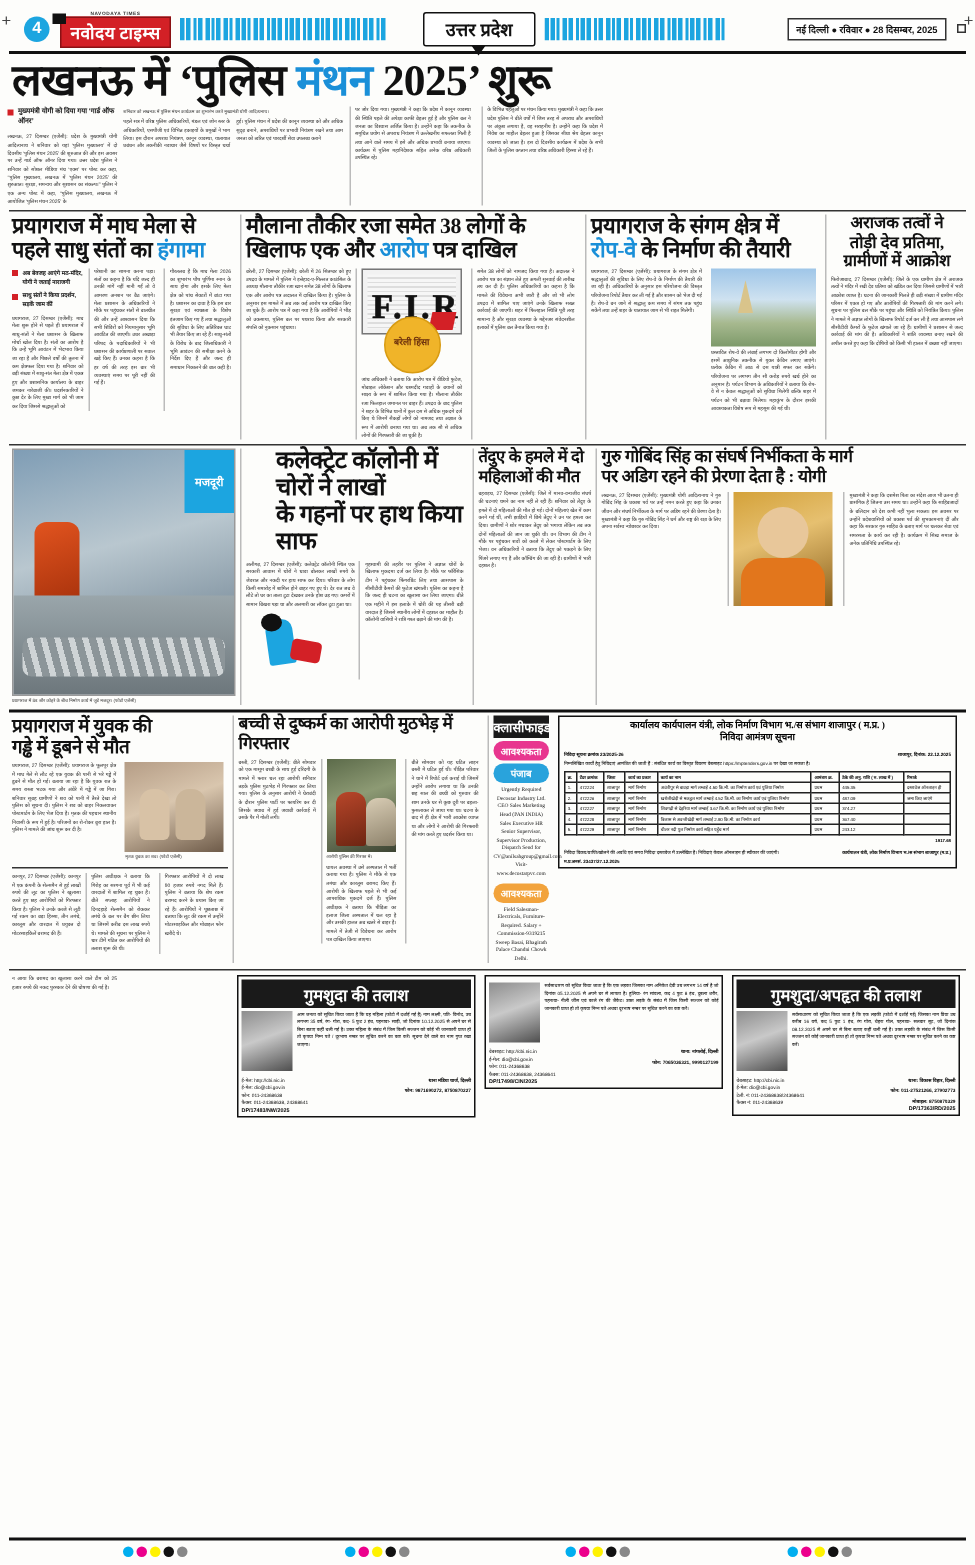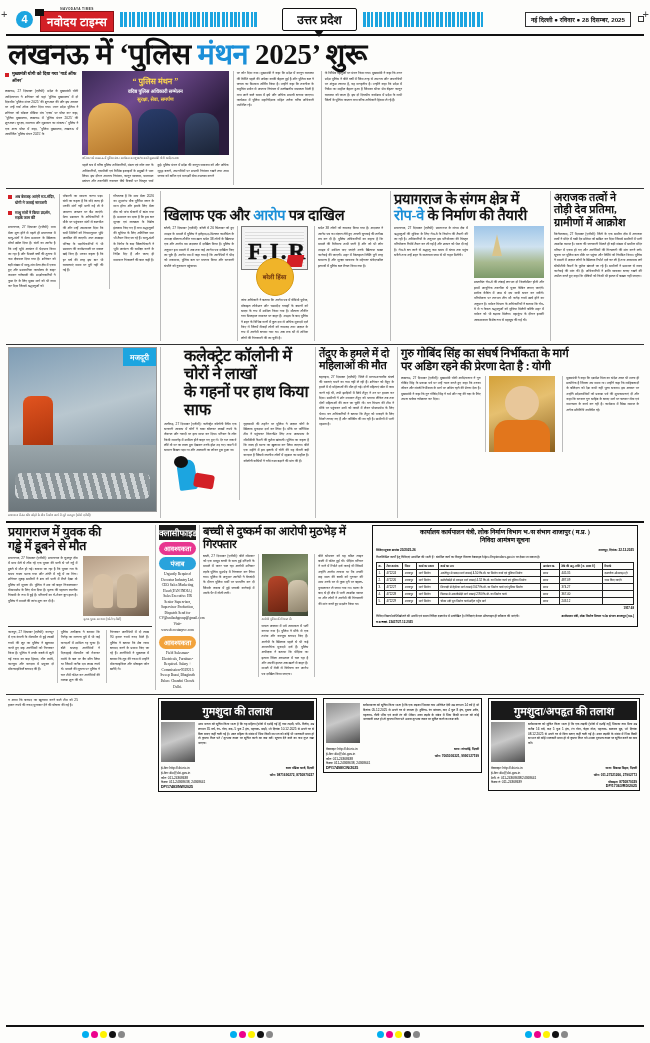--- a/index.html
+++ b/index.html
@@ -50,37 +50,37 @@
   h1.lead {
     font-size:29px; font-weight:bold; color:#111; letter-spacing:-.4px;
     line-height:1.05; padding:3px 6px 2px 8px; font-family:"Liberation Serif", serif;
   }
   h1.lead .hl { color:#1a8fd8; }
   h2.hd {
     font-size:14.5px; font-weight:bold; line-height:1.12; color:#111;
     font-family:"Liberation Serif", serif; letter-spacing:-.2px;
   }
   h2.hd .hl { color:#1a8fd8; }
-  h3.hd-sm { font-size:11px; font-weight:bold; line-height:1.15; color:#111; font-family:"Liberation Serif", serif; }
+  h3.hd-sm { font-size:11px; font-weight:bold; line-height:1.15; color:#111; font-family:"Liberation Serif", serif; text-align:center; }
   .body-txt {
     font-size:3.3px; line-height:1.62; color:#2a2a2a; text-align:justify;
     column-gap:4px; hyphens:auto; word-break:break-word;
   }
   .bullets { font-size:4.6px; font-weight:bold; color:#111; line-height:1.5; }
   .bullets div { position:relative; padding-left:7px; margin-bottom:4px; }
   .bullets div:before{ content:""; position:absolute; left:0; top:1.5px; width:4px;height:4px;background:#d32026; }
   .photo { background:#cfd6d9; position:relative; overflow:hidden; }
   .cap { font-size:3px; color:#333; line-height:1.35; padding:1px 0; }
   .redtag {
     position:absolute; background:#d32026; color:#fff; font-size:7.5px; font-weight:bold;
     padding:2px 7px; letter-spacing:.2px;
   }
   .bluetag {
     position:absolute; background:#1ca5e0; color:#fff; font-size:7.5px; font-weight:bold;
-    padding:4px 7px;
+    padding:16px 7px;
   }
   .rule-h { border-top:0.7px solid #333; }
   .rule-thick { border-top:2px solid #111; }
 
   
   .sect { display:flex; }
   .c { padding:0 3px; }
 
   
   .top-wrap { display:flex; padding:0 5px; gap:4px; }
@@ -243,68 +243,64 @@
       <div style="display:flex; gap:4px;">
 
         <div style="width:74px;">
           <div class="bullets">
             <div>मुख्यमंत्री योगी को दिया गया ‘गार्ड ऑफ ऑनर’</div>
           </div>
           <div class="body-txt" style="margin-top:3px;">लखनऊ, 27 दिसम्बर (एजेंसी): प्रदेश के मुख्यमंत्री योगी आदित्यनाथ ने शनिवार को यहां ‘पुलिस मुख्यालय’ में दो दिवसीय ‘पुलिस मंथन 2025’ की शुरुआत की और इस अवसर पर उन्हें गार्ड ऑफ ऑनर दिया गया। उत्तर प्रदेश पुलिस ने शनिवार को सोशल मीडिया मंच ‘एक्स’ पर पोस्ट कर कहा, ‘‘पुलिस मुख्यालय, लखनऊ में ‘पुलिस मंथन 2025’ की शुरुआत। सुरक्षा, समन्वय और सुशासन का संकल्प।’’ पुलिस ने एक अन्य पोस्ट में कहा, ‘‘पुलिस मुख्यालय, लखनऊ में आयोजित ‘पुलिस मंथन 2025’ के</div>
         </div>
 
         <div style="width:148px;">
-          <div class="photo ph1" style="height:84px;">
-            <div style="position:absolute;left:0;right:0;top:4px;text-align:center;color:#ffd84d;font-size:8px;font-weight:bold;font-family:'Liberation Serif',serif;">“ पुलिस  मंथन ”</div>
-            <div style="position:absolute;left:0;right:0;top:17px;text-align:center;color:#fff;font-size:5px;font-weight:bold;">वरिष्ठ पुलिस अधिकारी सम्मेलन</div>
-            <div style="position:absolute;left:0;right:0;top:25px;text-align:center;color:#ffd84d;font-size:5px;font-weight:bold;">सुरक्षा, सेवा, समर्पण</div>
-            <div style="position:absolute;left:6px;bottom:0;width:44px;height:52px;background:linear-gradient(160deg,#e8b35e,#b5762a);border-radius:18px 18px 0 0;"></div>
-            <div style="position:absolute;left:56px;bottom:0;width:40px;height:46px;background:linear-gradient(160deg,#2a3d6b,#16233f);border-radius:16px 16px 0 0;"></div>
-            <div style="position:absolute;right:10px;bottom:0;width:34px;height:42px;background:linear-gradient(160deg,#3a4a6b,#1a2336);border-radius:14px 14px 0 0;"></div>
-          </div>
           <div class="cap">शनिवार को लखनऊ में पुलिस मंथन कार्यक्रम का शुभारंभ करते मुख्यमंत्री योगी आदित्यनाथ।</div>
           <div class="body-txt" style="column-count:2;margin-top:2px;">पहले सत्र में वरिष्ठ पुलिस अधिकारियों, मंडल एवं जोन स्तर के अधिकारियों, एसपीजी एवं विभिन्न इकाइयों के प्रमुखों ने भाग लिया। इस दौरान अपराध नियंत्रण, कानून व्यवस्था, यातायात प्रबंधन और तकनीकी नवाचार जैसे विषयों पर विस्तृत चर्चा हुई। पुलिस मंथन में प्रदेश की कानून व्यवस्था को और अधिक सुदृढ़ बनाने, अपराधियों पर प्रभावी नियंत्रण रखने तथा आम जनता को त्वरित एवं पारदर्शी सेवा उपलब्ध कराने</div>
         </div>
 
         <div style="width:85px;" class="col-rule c">
           <div class="body-txt">पर जोर दिया गया। मुख्यमंत्री ने कहा कि प्रदेश में कानून व्यवस्था की स्थिति पहले की अपेक्षा काफी बेहतर हुई है और पुलिस बल ने जनता का विश्वास अर्जित किया है। उन्होंने कहा कि तकनीक के समुचित प्रयोग से अपराध नियंत्रण में उल्लेखनीय सफलता मिली है तथा आने वाले समय में इसे और अधिक प्रभावी बनाया जाएगा। कार्यक्रम में पुलिस महानिदेशक सहित अनेक वरिष्ठ अधिकारी उपस्थित रहे।</div>
         </div>
         <div style="width:85px;" class="col-rule c">
           <div class="body-txt">के विभिन्न पहलुओं पर मंथन किया गया। मुख्यमंत्री ने कहा कि उत्तर प्रदेश पुलिस ने बीते वर्षों में जिस तरह से अपराध और अपराधियों पर अंकुश लगाया है, वह सराहनीय है। उन्होंने कहा कि प्रदेश में निवेश का माहौल बेहतर हुआ है जिसका सीधा श्रेय बेहतर कानून व्यवस्था को जाता है। इस दो दिवसीय कार्यक्रम में प्रदेश के सभी जिलों के पुलिस कप्तान तथा वरिष्ठ अधिकारी हिस्सा ले रहे हैं।</div>
         </div>
       </div>
     </div>
 
   </div>
 
   <div class="rule-h" style="margin:3px 6px 2px;"></div>
 
   <div class="sect" style="padding:0 5px;">
 
     <div style="width:155px;" class="c">
+      <h2 class="hd">
+        <span>प्रयागराज में माघ मेला से</span><br>
+        <span>पहले साधु संतों का </span><span class="hl">हंगामा</span>
+      </h2>
       <div style="display:flex;gap:3px;margin-top:3px;">
         <div style="width:48px;">
           <div class="bullets" style="font-size:3.9px;">
             <div>अब बेवजह आएंगे मठ-मंदिर, योगी ने जताई नाराजगी</div>
             <div>साधु संतों ने किया प्रदर्शन, सड़कें जाम कीं</div>
           </div>
           <div class="body-txt" style="margin-top:2px;">प्रयागराज, 27 दिसम्बर (एजेंसी): माघ मेला शुरू होने से पहले ही प्रयागराज में साधु-संतों ने मेला प्रशासन के खिलाफ मोर्चा खोल दिया है। संतों का आरोप है कि उन्हें भूमि आवंटन में भेदभाव किया जा रहा है और पिछले वर्षों की तुलना में कम क्षेत्रफल दिया गया है। शनिवार को बड़ी संख्या में साधु-संत मेला क्षेत्र में एकत्र हुए और प्रशासनिक कार्यालय के बाहर जमकर नारेबाजी की। प्रदर्शनकारियों ने कुछ देर के लिए मुख्य मार्ग को भी जाम कर दिया जिससे श्रद्धालुओं को</div>
         </div>
         <div style="width:48px;" class="col-rule c">
           <div class="body-txt">परेशानी का सामना करना पड़ा। संतों का कहना है कि यदि जल्द ही उनकी मांगें नहीं मानी गईं तो वे आमरण अनशन पर बैठ जाएंगे। मेला प्रशासन के अधिकारियों ने मौके पर पहुंचकर संतों से बातचीत की और उन्हें आश्वासन दिया कि सभी शिविरों को नियमानुसार भूमि आवंटित की जाएगी। उधर अखाड़ा परिषद के पदाधिकारियों ने भी प्रशासन की कार्यप्रणाली पर सवाल खड़े किए हैं। उनका कहना है कि हर वर्ष की तरह इस बार भी व्यवस्थाएं समय पर पूरी नहीं की गई हैं।</div>
         </div>
         <div style="width:48px;" class="col-rule c">
           <div class="body-txt">गौरतलब है कि माघ मेला 2026 का शुभारंभ पौष पूर्णिमा स्नान के साथ होगा और इसके लिए मेला क्षेत्र को पांच सेक्टरों में बांटा गया है। प्रशासन का दावा है कि इस बार सुरक्षा एवं स्वच्छता के विशेष इंतजाम किए गए हैं तथा श्रद्धालुओं की सुविधा के लिए अतिरिक्त घाट भी तैयार किए जा रहे हैं। साधु-संतों के विरोध के बाद जिलाधिकारी ने भूमि आवंटन की समीक्षा करने के निर्देश दिए हैं और जल्द ही समाधान निकालने की बात कही है।</div>
         </div>
       </div>
     </div>
 
     <div style="width:230px;" class="c col-rule">
       <h2 class="hd">
-        <br>
+        <span>मौलाना तौकीर रजा समेत 38 लोगों के</span><br>
         <span>खिलाफ एक और </span><span class="hl">आरोप</span><span> पत्र दाखिल</span>
       </h2>
       <div style="display:flex;gap:3px;margin-top:3px;">
         <div style="width:70px;">
           <div class="body-txt">बरेली, 27 दिसम्बर (एजेंसी): बरेली में 26 सितम्बर को हुए उपद्रव के मामले में पुलिस ने इत्तेहाद-ए-मिल्लत काउंसिल के अध्यक्ष मौलाना तौकीर रजा खान समेत 38 लोगों के खिलाफ एक और आरोप पत्र अदालत में दाखिल किया है। पुलिस के अनुसार इस मामले में अब तक कई आरोप पत्र दाखिल किए जा चुके हैं। आरोप पत्र में कहा गया है कि आरोपियों ने भीड़ को उकसाया, पुलिस बल पर पथराव किया और सरकारी संपत्ति को नुकसान पहुंचाया।</div>
         </div>
         <div style="width:74px;" class="col-rule c">
           <div style="border:0.8px solid #777;background:#f2f2f2;height:44px;position:relative;overflow:hidden;">
             <div style="position:absolute;inset:3px;background:repeating-linear-gradient(0deg,#ddd 0 1px,#f6f6f6 1px 3px);"></div>
             <div class="fir" style="position:absolute;left:6px;top:12px;">F.I.R.</div>
@@ -443,47 +439,47 @@
           </div>
         <div style="width:48px;" class="col-rule c">
             <div class="body-txt">पुलिस अधीक्षक ने बताया कि गिरोह का सरगना पूर्व में भी कई वारदातों में शामिल रह चुका है। बीते सप्ताह आरोपियों ने दिनदहाड़े सेल्समैन को रोककर तमंचे के बल पर बैग छीन लिया था जिसमें करीब दस लाख रुपये थे। मामले की सूचना पर पुलिस ने चार टीमें गठित कर आरोपियों की तलाश शुरू की थी।</div>
           </div>
         <div style="width:48px;" class="col-rule c">
             <div class="body-txt">गिरफ्तार आरोपियों में दो लाख 90 हजार रुपये नगद मिले हैं। पुलिस ने बताया कि शेष रकम बरामद करने के प्रयास किए जा रहे हैं। आरोपियों ने पूछताछ में बताया कि लूट की रकम से उन्होंने मोटरसाइकिल और मोबाइल फोन खरीदे थे।</div>
           </div>
       </div>
     </div>
 
+    <div style="width:170px;" class="c col-rule">
+      <h2 class="hd" style="font-size:11.5px;">बच्ची से दुष्कर्म का आरोपी मुठभेड़ में गिरफ्तार</h2>
+      <div style="display:flex;gap:3px;margin-top:3px;">
+        <div style="width:53px;">
+          <div class="body-txt">बस्ती, 27 दिसम्बर (एजेंसी): बीते सोमवार को एक मासूम बच्ची के साथ हुई दरिंदगी के मामले में फरार चल रहा आरोपी शनिवार तड़के पुलिस मुठभेड़ में गिरफ्तार कर लिया गया। पुलिस के अनुसार आरोपी ने घेराबंदी के दौरान पुलिस पार्टी पर फायरिंग कर दी जिसके जवाब में हुई जवाबी कार्रवाई में उसके पैर में गोली लगी।</div>
+        </div>
+        <div style="width:55px;" class="col-rule c">
+          <div class="photo ph-arrest" style="height:62px;">
+            <div style="position:absolute;left:6px;bottom:4px;width:20px;height:36px;background:linear-gradient(160deg,#b8462a,#6d2512);border-radius:8px 8px 2px 2px;"></div>
+            <div style="position:absolute;left:26px;bottom:4px;width:20px;height:32px;background:linear-gradient(160deg,#d9cdb5,#8d826b);border-radius:8px 8px 2px 2px;"></div>
+          </div>
+          <div class="cap">आरोपी पुलिस की गिरफ्त में।</div>
+          <div class="body-txt" style="margin-top:2px;">घायल अवस्था में उसे अस्पताल में भर्ती कराया गया है। पुलिस ने मौके से एक तमंचा और कारतूस बरामद किए हैं। आरोपी के खिलाफ पहले से भी कई आपराधिक मुकदमे दर्ज हैं। पुलिस अधीक्षक ने बताया कि पीड़िता का इलाज जिला अस्पताल में चल रहा है और उसकी हालत अब खतरे से बाहर है। मामले में तेजी से विवेचना कर आरोप पत्र दाखिल किया जाएगा।</div>
+        </div>
+        <div style="width:53px;" class="col-rule c">
+          <div class="body-txt">बीते सोमवार को यह घटित लाइन बस्ती में घटित हुई थी। पीड़ित परिवार ने थाने में रिपोर्ट दर्ज कराई थी जिसमें उन्होंने आरोप लगाया था कि उनकी छह साल की बच्ची को गुरुवार की शाम उनके घर से कुछ दूरी पर बहला-फुसलाकर ले जाया गया था। घटना के बाद से ही क्षेत्र में भारी आक्रोश व्याप्त था और लोगों ने आरोपी की गिरफ्तारी की मांग करते हुए प्रदर्शन किया था।</div>
+        </div>
+      </div>
+    </div>
+
     <div style="width:44px;" class="c col-rule">
       <div class="cls-title" style="font-size:8.5px;">क्लासीफाइड</div>
       <div class="pill pink" style="margin-top:2px;">आवश्यकता</div>
       <div class="pill blue" style="margin-top:2px;">पंजाब</div>
       <div class="ad-txt" style="margin-top:2px;">Urgently Required Decostar Industry Ltd. CEO Sales Marketing Head (PAN INDIA) Sales Executive HR Senior Supervisor, Supervisor Production, Dispatch Send for CV@anilsahgroup@gmail.com Visit-www.decostarpvc.com</div>
       <div class="pill org" style="margin-top:3px;">आवश्यकता</div>
       <div class="ad-txt" style="margin-top:2px;">Field Salesman-Electricals, Furniture-Required. Salary + Commission-9319215 Sweep Basai, Bhagirath Palace Chandni Chowk Delhi.</div>
-    </div>
-
-    <div style="width:170px;" class="c col-rule">
-      <h2 class="hd" style="font-size:11.5px;">बच्ची से दुष्कर्म का आरोपी मुठभेड़ में गिरफ्तार</h2>
-      <div style="display:flex;gap:3px;margin-top:3px;">
-        <div style="width:53px;">
-          <div class="body-txt">बस्ती, 27 दिसम्बर (एजेंसी): बीते सोमवार को एक मासूम बच्ची के साथ हुई दरिंदगी के मामले में फरार चल रहा आरोपी शनिवार तड़के पुलिस मुठभेड़ में गिरफ्तार कर लिया गया। पुलिस के अनुसार आरोपी ने घेराबंदी के दौरान पुलिस पार्टी पर फायरिंग कर दी जिसके जवाब में हुई जवाबी कार्रवाई में उसके पैर में गोली लगी।</div>
-        </div>
-        <div style="width:55px;" class="col-rule c">
-          <div class="photo ph-arrest" style="height:62px;">
-            <div style="position:absolute;left:6px;bottom:4px;width:20px;height:36px;background:linear-gradient(160deg,#b8462a,#6d2512);border-radius:8px 8px 2px 2px;"></div>
-            <div style="position:absolute;left:26px;bottom:4px;width:20px;height:32px;background:linear-gradient(160deg,#d9cdb5,#8d826b);border-radius:8px 8px 2px 2px;"></div>
-          </div>
-          <div class="cap">आरोपी पुलिस की गिरफ्त में।</div>
-          <div class="body-txt" style="margin-top:2px;">घायल अवस्था में उसे अस्पताल में भर्ती कराया गया है। पुलिस ने मौके से एक तमंचा और कारतूस बरामद किए हैं। आरोपी के खिलाफ पहले से भी कई आपराधिक मुकदमे दर्ज हैं। पुलिस अधीक्षक ने बताया कि पीड़िता का इलाज जिला अस्पताल में चल रहा है और उसकी हालत अब खतरे से बाहर है। मामले में तेजी से विवेचना कर आरोप पत्र दाखिल किया जाएगा।</div>
-        </div>
-        <div style="width:53px;" class="col-rule c">
-          <div class="body-txt">बीते सोमवार को यह घटित लाइन बस्ती में घटित हुई थी। पीड़ित परिवार ने थाने में रिपोर्ट दर्ज कराई थी जिसमें उन्होंने आरोप लगाया था कि उनकी छह साल की बच्ची को गुरुवार की शाम उनके घर से कुछ दूरी पर बहला-फुसलाकर ले जाया गया था। घटना के बाद से ही क्षेत्र में भारी आक्रोश व्याप्त था और लोगों ने आरोपी की गिरफ्तारी की मांग करते हुए प्रदर्शन किया था।</div>
-        </div>
-      </div>
     </div>
 
     <div style="width:272px;" class="c">
       <div class="tender">
         <h4>कार्यालय कार्यपालन यंत्री, लोक निर्माण विभाग भ./स संभाग शाजापुर ( म.प्र. )</h4>
         <h4>निविदा आमंत्रण सूचना</h4>
         <div style="display:flex;justify-content:space-between;margin-top:2px;">
           <div class="sub" style="font-weight:bold;">निविदा सूचना क्रमांक 23/2025-26</div>
           <div class="sub" style="font-weight:bold;">शाजापुर, दिनांक: 22.12.2025</div>
         </div>

